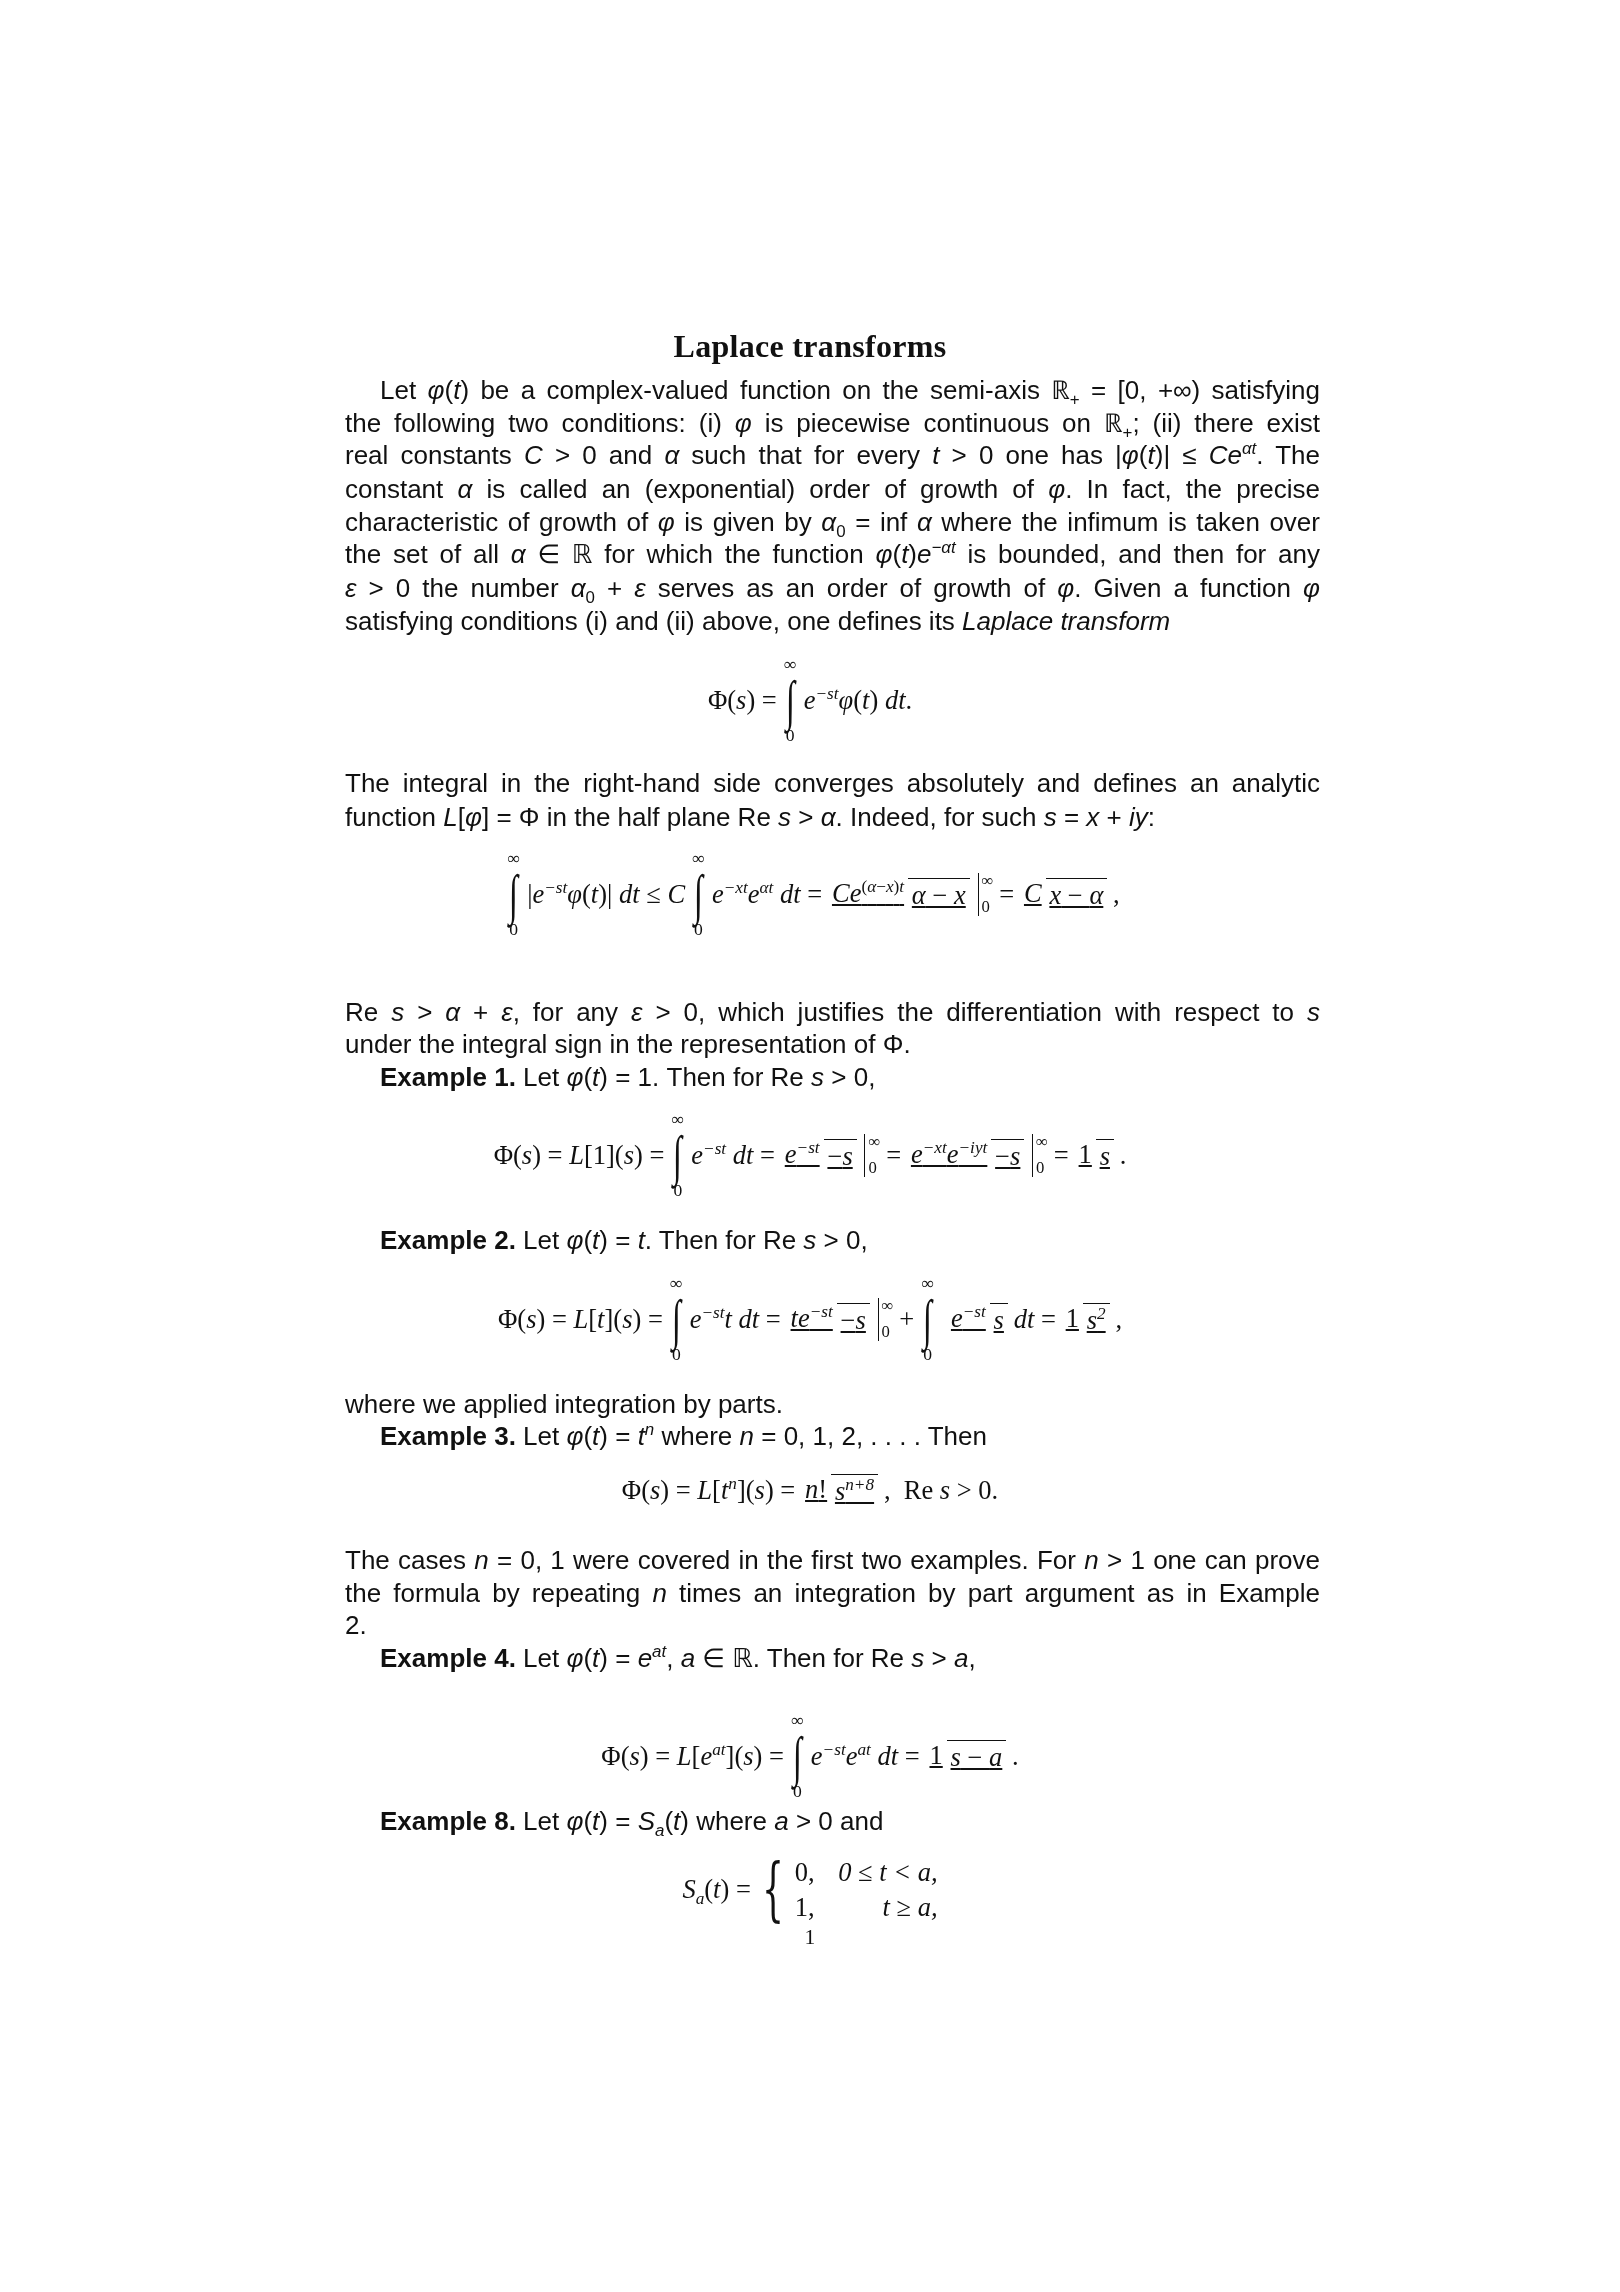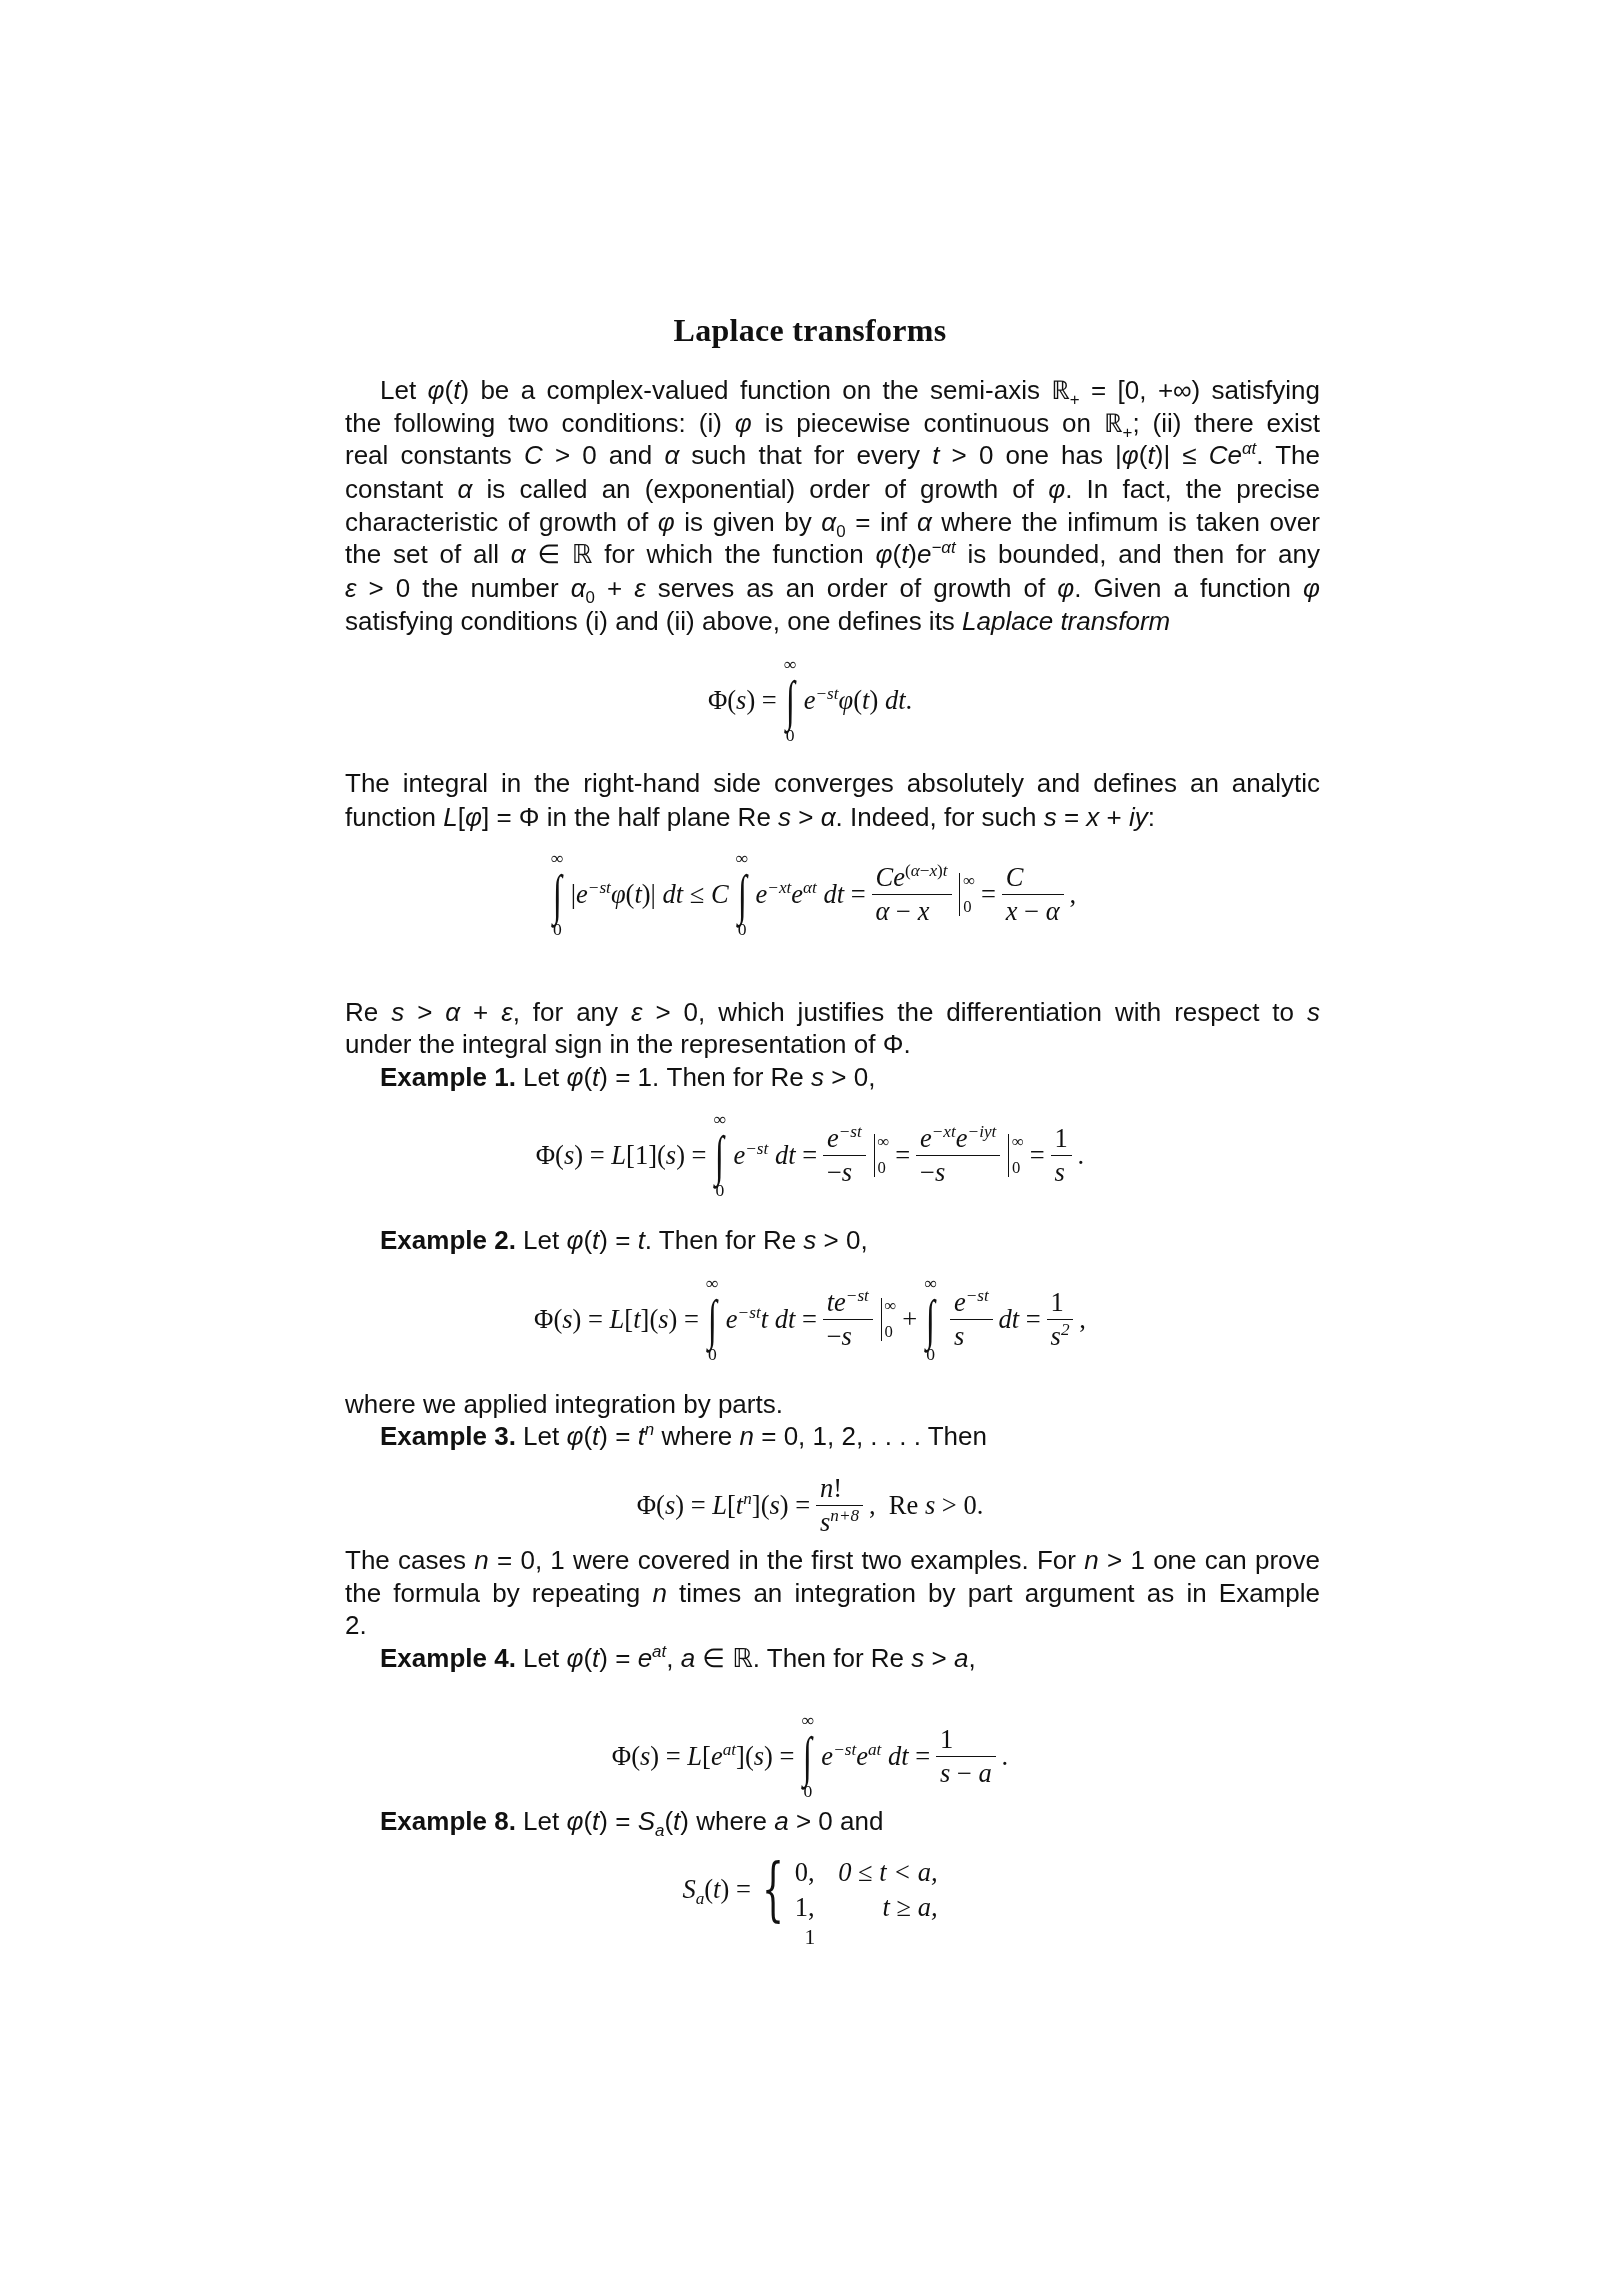--- a/index.html
+++ b/index.html
@@ -1,33 +1,33 @@
 <!DOCTYPE html>
 <html><head>
 <meta charset="utf-8">
 <style>
   html, body { margin:0; padding:0; background:#ffffff; }
   body { width:1620px; height:2293px; position:relative; overflow:hidden;
          font-family:"DejaVu Serif","Liberation Serif",serif; color:#111; }
   .page { position:absolute; left:0; top:0; width:1620px; height:2293px; background:#fff; }
-  .title { position:absolute; left:0; width:1620px; top:312px; text-align:center;
+  .title { position:absolute; left:0; width:1620px; top:328px; text-align:center;
            font-family:"Liberation Serif",serif; font-weight:bold; font-size:32px; letter-spacing:0.3px; }
   .line { position:absolute; left:345px; width:975px; font-family:Liberation Sans, sans-serif;
           font-size:26px; line-height:32px; white-space:nowrap; text-align:justify; text-align-last:justify; }
   .line.last { text-align-last:left; }
   .line.indent { padding-left:35px; width:940px; }
   .m { font-style:italic; }
   .b { font-weight:bold; }
   sup, sub { font-size:65%; line-height:0; }
   .eq { position:absolute; left:0; width:1620px; font-family:"Liberation Serif",serif; font-size:26.5px; }
   .eqrow { display:flex; align-items:center; justify-content:center; white-space:nowrap; }
   .int { display:inline-flex; flex-direction:column; align-items:center; margin:0 5.9px; vertical-align:middle; }
   .int .lim { font-size:17.6px; line-height:19.6px; }
   .int .sym { font-size:55px; line-height:51px; font-style:italic; transform:scaleX(0.6); }
-  .frac { display:inline-flex; flex-direction:column; margin:0 5.9px; vertical-align:middle; }
+  .frac { display:inline-flex; flex-direction:row; align-items:center; margin:0 5.9px; vertical-align:middle;text-decoration:underline; }
   .frac .num { padding:0 3.9px 2px; line-height:29px; }
   .frac .den { border-top:1.5px solid #111; padding:2px 3.9px 0; line-height:29px; }
   .bar { display:inline-flex; flex-direction:column; justify-content:space-between; border-left:1.5px solid #111;
          height:43px; padding-left:2.9px; font-size:16.7px; line-height:16.7px; margin:0 5.9px 0 2px; }
   .cases { display:inline-flex; align-items:center; }
   .brace { font-size:69px; line-height:69px; transform:scaleX(0.5); font-family:"DejaVu Serif",serif; font-weight:100; }
   .cgrid { display:grid; grid-template-columns:auto auto; column-gap:23.5px; row-gap:2px; line-height:33px; }
   .cgrid .r { text-align:right; }
   .pagenum { position:absolute; left:0; width:1620px; top:1925px; text-align:center;
              font-family:"Liberation Serif",serif; font-size:21.6px; }

